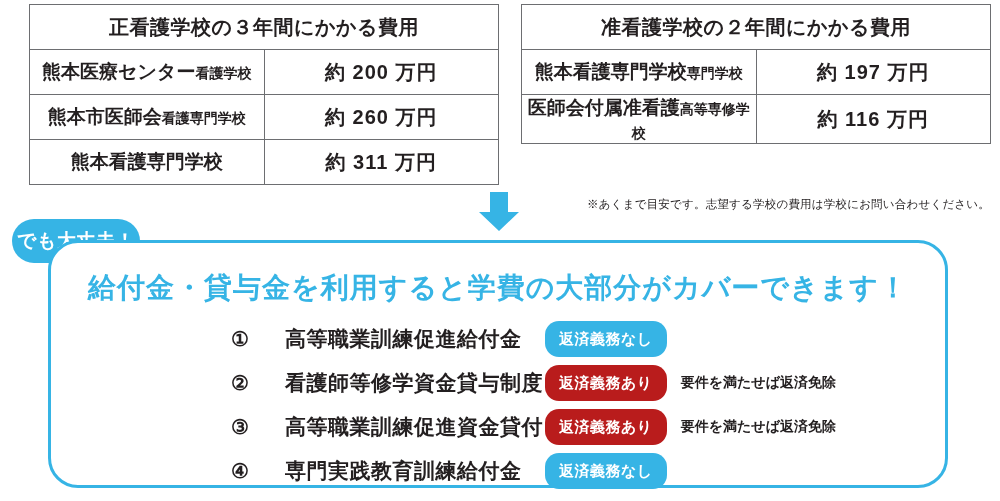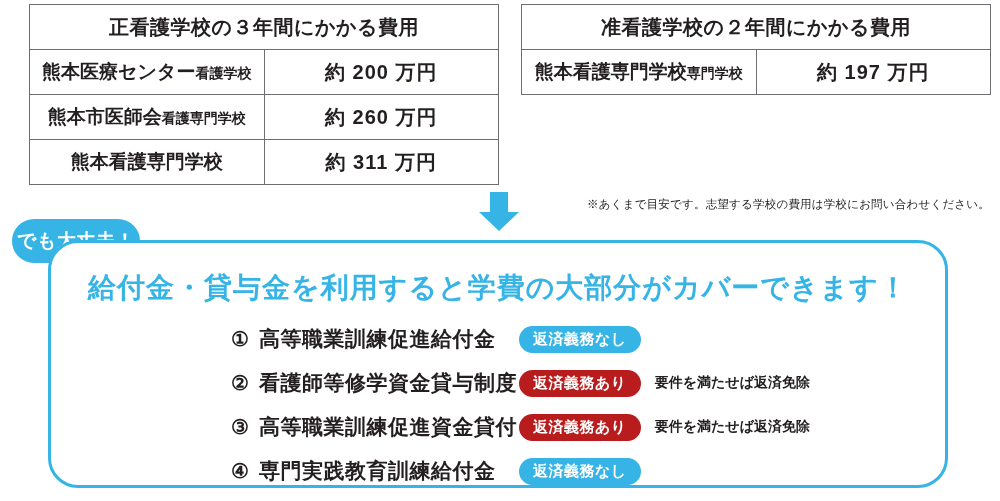--- a/index.html
+++ b/index.html
@@ -148,26 +148,27 @@
     font-weight: bold;
     width: 28px;
     color: #231f20;
   }
   .benefit-name {
     font-size: 21px;
     font-weight: bold;
     color: #231f20;
     width: 260px;
     letter-spacing: 0.5px;
+    margin-left: 26px;
   }
   .badge {
     display: inline-flex;
     align-items: center;
     justify-content: center;
-    height: 27px;
+    height: 36px;
     padding: 0 14px;
     border-radius: 14px;
     color: #ffffff;
     font-size: 15px;
     font-weight: bold;
     letter-spacing: 0.5px;
     white-space: nowrap;
   }
   .badge.blue { background: #36b4e5; }
   .badge.gray { background: #b91c1c; }
@@ -211,20 +212,24 @@
     <thead>
       <tr>
         <th colspan="2">准看護学校の２年間にかかる費用</th>
       </tr>
     </thead>
     <tbody>
       <tr>
         <td class="name"><span>熊本看護専門学校</span><span class="sm">専門学校</span></td>
         <td class="amount">約 197 万円</td>
       </tr>
+      <tr>
+        <td class="name"><span>医師会付属准看護</span><span class="sm">高等専修学校</span></td>
+        <td class="amount">約 116 万円</td>
+      </tr>
     </tbody>
   </table>
 </div>
 
 <svg id="down-arrow" viewBox="0 0 44 40">
   <polygon points="13,0 31,0 31,20 42,20 22,39 2,20 13,20" fill="#36b4e5"></polygon>
 </svg>
 
 <div id="note">※あくまで目安です。志望する学校の費用は学校にお問い合わせください。</div>
 

